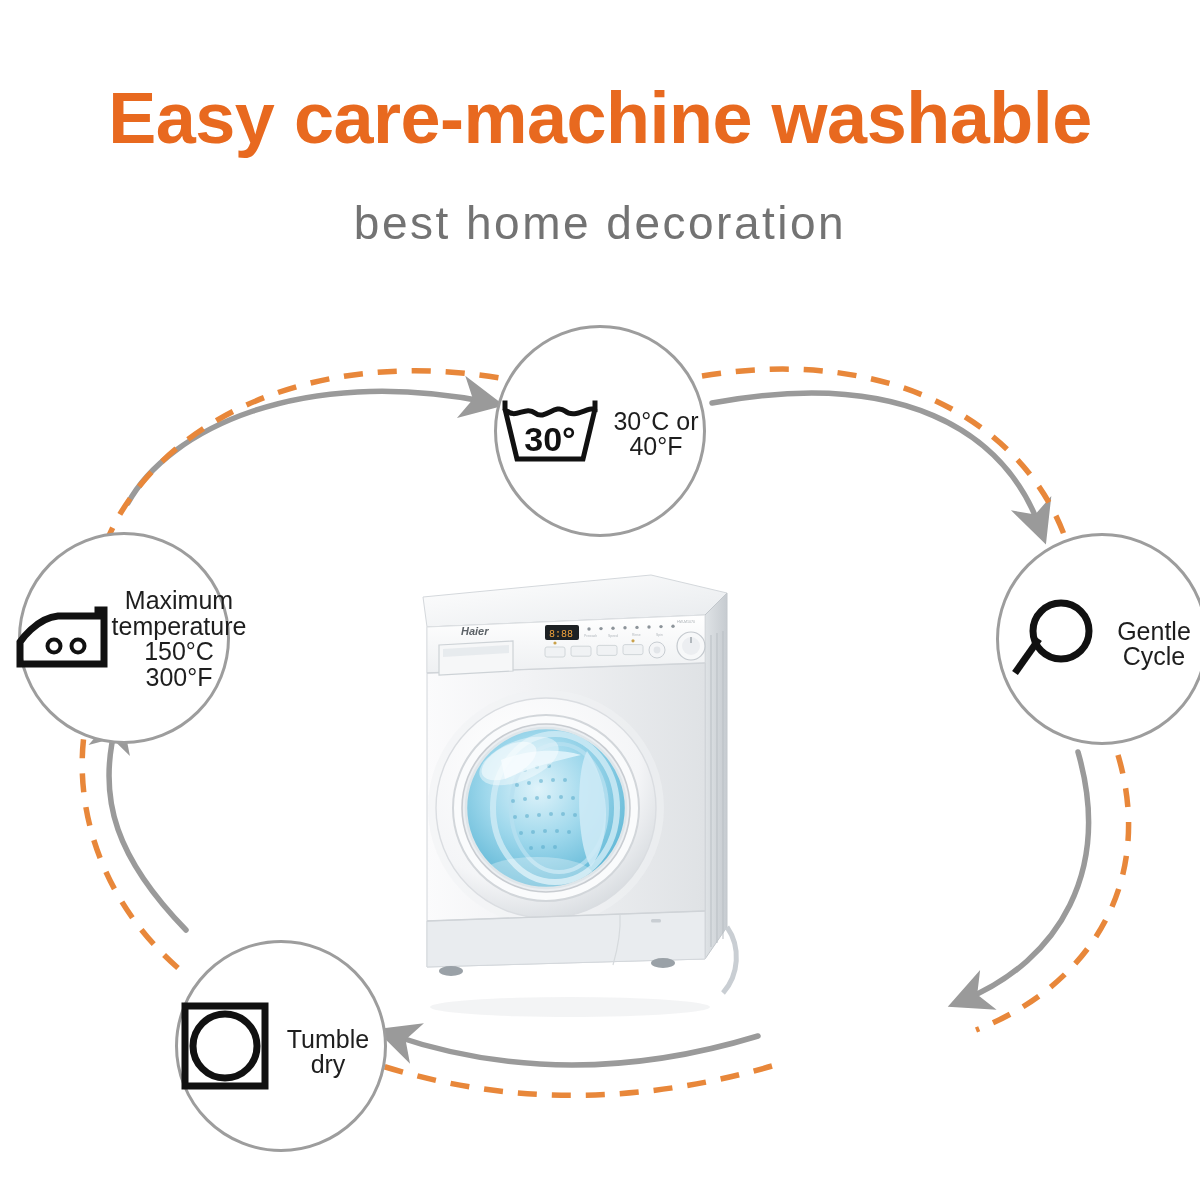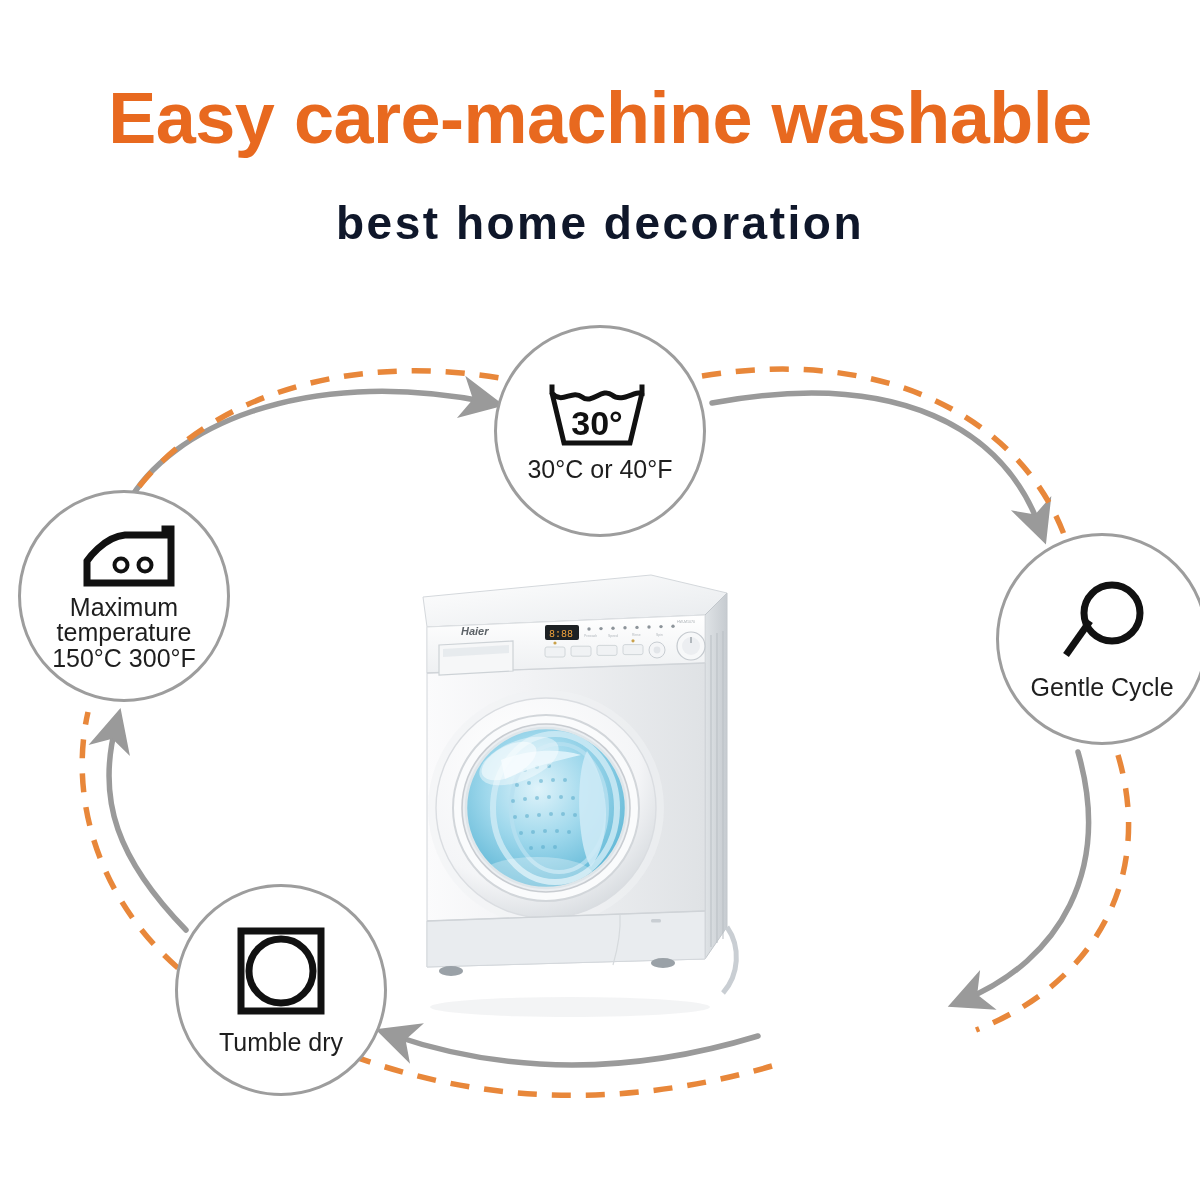--- a/index.html
+++ b/index.html
@@ -9,51 +9,51 @@
 
   
   .title{
     position:absolute;left:0;top:82px;width:1200px;text-align:center;
     font-family:"Liberation Sans","DejaVu Sans",sans-serif;
     font-size:72px;font-weight:bold;color:#e8691f;
     letter-spacing:-0.5px;line-height:1;white-space:nowrap;
   }
   .subtitle{
     position:absolute;left:0;top:200px;width:1200px;text-align:center;
-    font-size:46px;font-weight:700;color:#0f172a;letter-spacing:2.5px;
+    font-size:46px;font-weight:400;color:#737373;letter-spacing:2.5px;
     line-height:1;white-space:nowrap;
   }
 
   
   #flow{position:absolute;left:0;top:0;width:1200px;height:1200px;}
 
   
   .node{position:absolute;border:3px solid #9d9d9d;border-radius:50%;
         background:#ffffff;box-sizing:border-box;
-        display:flex;flex-direction:column;align-items:center;justify-content:center;}
+        display:flex;flex-direction:row;align-items:center;justify-content:center;}
   .node .glyph{display:flex;align-items:center;justify-content:center;}
   .node .lbl{
     text-align:center;color:#1e1e1e;line-height:1.02;
     font-family:"Liberation Sans","DejaVu Sans",sans-serif;
     white-space:pre-line;
   }
 
   #node-wash   {left:494px; top:325px; width:212px;height:212px;}
   #node-wash .lbl{font-size:25px;margin-top:6px;}
 
   #node-gentle {left:996px; top:533px; width:212px;height:212px;}
   #node-gentle .lbl{font-size:25px;margin-top:10px;}
 
   #node-bleach {left:764px; top:926px; width:212px;height:212px;}
   #node-bleach .lbl{font-size:25px;margin-top:2px;}
 
-  #node-tumble {left:175px; top:884px; width:212px;height:212px;}
+  #node-tumble {left:175px; top:940px; width:212px;height:212px;}
   #node-tumble .lbl{font-size:25px;margin-top:12px;}
 
-  #node-iron   {left:18px;  top:490px; width:212px;height:212px;}
+  #node-iron   {left:18px;  top:532px; width:212px;height:212px;}
   #node-iron .lbl{font-size:25px;margin-top:2px;}
 
   
   #washer{position:absolute;left:405px;top:555px;width:340px;height:465px;}
 </style>
 </head>
 <body>
 
 <div id="stage">
 

